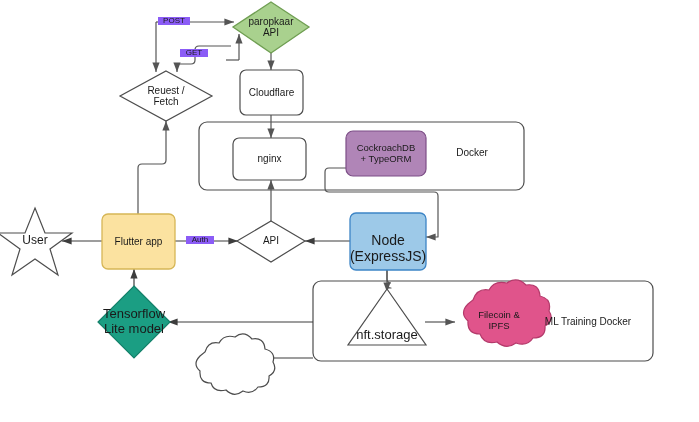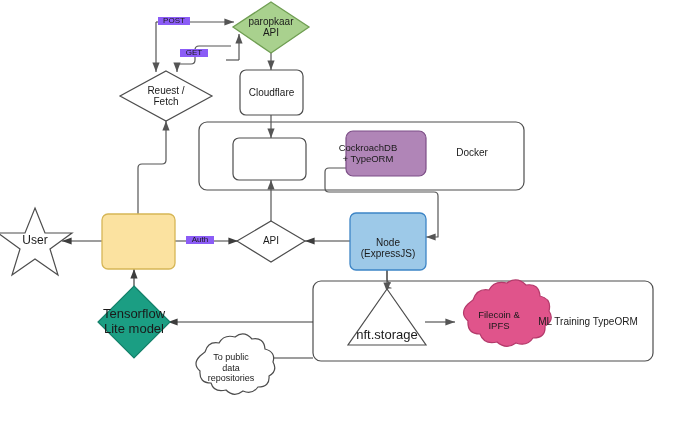--- a/index.html
+++ b/index.html
@@ -107,45 +107,44 @@
   <div class="nodeText" style="left:236px;top:8px;width:70px;height:38px;font-size:10px;">paropkaar
 API</div>
 
   <div class="nodeText" style="left:128px;top:78px;width:76px;height:36px;font-size:10px;">Reuest /
 Fetch</div>
 
   <div class="nodeText" style="left:432px;top:145px;width:80px;height:16px;font-size:10px;">Docker</div>
 
   <div class="nodeText" style="left:240px;top:70px;width:63px;height:45px;font-size:10px;">Cloudflare</div>
 
+  <div class="nodeText" style="left:233px;top:138px;width:73px;height:42px;font-size:10px;">nginx</div>
 
-  <div class="nodeText" style="left:328px;top:131px;width:80px;height:45px;font-size:9.5px;">CockroachDB
+  <div class="nodeText" style="left:346px;top:131px;width:80px;height:45px;font-size:9.5px;">CockroachDB
 + TypeORM</div>
 
   <div class="nodeText" style="left:10px;top:232px;width:50px;height:18px;font-size:12px;">User</div>
 
+  <div class="nodeText" style="left:102px;top:214px;width:73px;height:55px;font-size:10px;">Flutter app</div>
 
   <div class="nodeText" style="left:249px;top:233px;width:44px;height:16px;font-size:10px;">API</div>
 
-  <div class="nodeText" style="left:350px;top:213px;width:76px;height:70px;font-size:10px;">Node
+  <div class="nodeText" style="left:350px;top:213px;width:76px;height:70px;font-size:14px;">Node
 (ExpressJS)</div>
 
   <div class="nodeText" style="left:100px;top:304px;width:68px;height:36px;font-size:13px;">Tensorflow
 Lite model</div>
 
-  <div class="nodeText" style="left:528px;top:313px;width:120px;height:18px;font-size:10px;">ML Training TypeORM</div>
+  <div class="nodeText" style="left:528px;top:313px;width:120px;height:18px;font-size:10px;">ML Training Docker</div>
 
   <div class="nodeText" style="left:352px;top:327px;width:70px;height:16px;font-size:13px;">nft.storage</div>
 
   <div class="nodeText" style="left:463px;top:303px;width:72px;height:36px;font-size:9.5px;">Filecoin &amp;
 IPFS</div>
 
-  <div class="nodeText" style="left:190px;top:348px;width:82px;height:40px;font-size:9px;">To public
-data
-repositories</div>
 
   <div class="edgeLabel" style="left:158px;top:17px;width:30px;">POST</div>
 
   <div class="edgeLabel" style="left:180px;top:41px;width:26px;margin-top:8px;">GET</div>
 
   <div class="edgeLabel" style="left:186px;top:236px;width:26px;">Auth</div>
 
 </div>
 
 </body></html>

